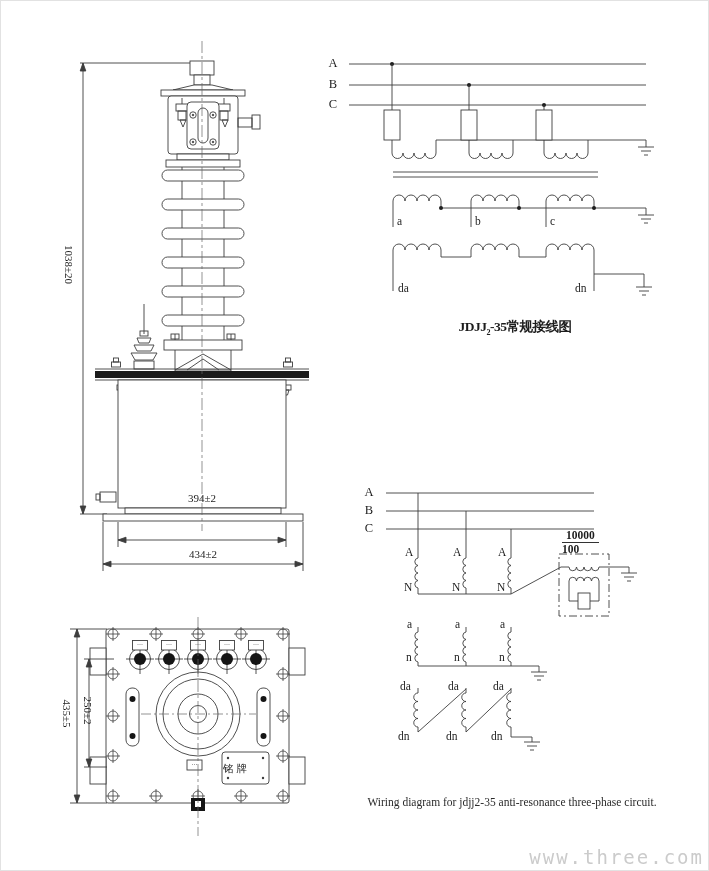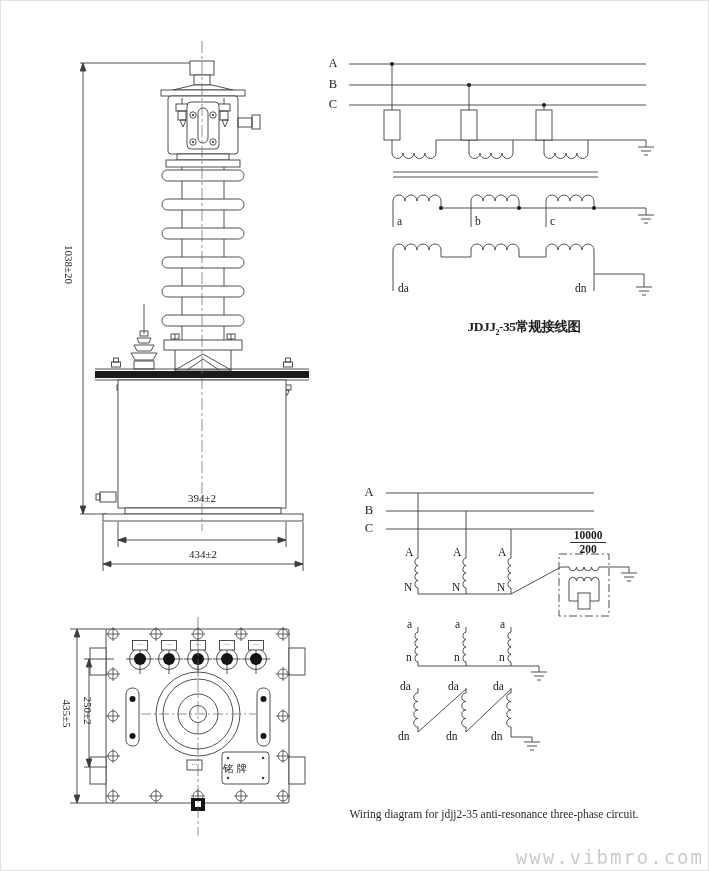--- a/index.html
+++ b/index.html
@@ -7,21 +7,21 @@
   svg{position:absolute;left:0;top:0;}
   .lbl{position:absolute;font-family:"Liberation Serif",serif;color:#1d1d1d;white-space:nowrap;font-size:11px;line-height:1;}
   .c{text-align:center;}
   .rot{transform:rotate(90deg);}
   .phase{font-size:12.5px;}
   .coil-lbl{font-size:11.5px;}
   .title-cn{font-size:13.5px;font-weight:700;letter-spacing:-0.5px;}
   .title-en{font-size:11.5px;color:#2a2a2a;}
   sub{font-size:.6em;}
   .tmark{position:absolute;font-size:6px;line-height:9px;text-align:center;color:#111;letter-spacing:0;}
-  .ratio{position:absolute;text-align:center;font-size:11.5px;font-weight:700;color:#1d1d1d;line-height:1.15;}
+  .ratio{position:absolute;text-align:left;font-size:11.5px;font-weight:700;color:#1d1d1d;line-height:1.15;}
   .ratio .num{display:inline-block;border-bottom:1.2px solid #333;padding:0 4px;}
   #watermark{position:absolute;right:4px;bottom:2px;font-family:"DejaVu Sans Mono",monospace;font-size:19px;letter-spacing:2px;color:#cbcbcb;}
   #nameplate-text{position:absolute;left:222px;top:752px;width:46px;height:31px;line-height:31px;font-size:10.5px;letter-spacing:3px;color:#222;}
 </style>
 </head>
 <body>
 
 <div id="page">
 
 <svg width="709" height="871" viewBox="0 0 709 871" fill="none" stroke="#3d3d3d" stroke-width="0.9">
@@ -392,21 +392,21 @@
 <span class="tmark" style="left:187px;top:760px;width:13px;">···</span>
 
 <div class="lbl phase c" style="left:324px;top:56px;width:16px;">A</div>
 <div class="lbl phase c" style="left:324px;top:77px;width:16px;">B</div>
 <div class="lbl phase c" style="left:324px;top:97px;width:16px;">C</div>
 <div class="lbl coil-lbl" style="left:396px;top:215px;">a</div>
 <div class="lbl coil-lbl" style="left:474px;top:215px;">b</div>
 <div class="lbl coil-lbl" style="left:549px;top:215px;">c</div>
 <div class="lbl coil-lbl" style="left:397px;top:282px;">da</div>
 <div class="lbl coil-lbl" style="left:574px;top:282px;">dn</div>
-<div class="lbl title-cn c" style="left:403px;top:319px;width:240px;"><span>JDJJ</span><sub>2</sub><span>-35常规接线图</span></div>
+<div class="lbl title-cn c" style="left:394px;top:319px;width:240px;"><span>JDJJ</span><sub>2</sub><span>-35常规接线图</span></div>
 
 <div class="lbl phase c" style="left:360px;top:485px;width:16px;">A</div>
 <div class="lbl phase c" style="left:360px;top:503px;width:16px;">B</div>
 <div class="lbl phase c" style="left:360px;top:521px;width:16px;">C</div>
 
 <div class="lbl coil-lbl" style="left:404px;top:546px;">A</div>
 <div class="lbl coil-lbl" style="left:452px;top:546px;">A</div>
 <div class="lbl coil-lbl" style="left:497px;top:546px;">A</div>
 <div class="lbl coil-lbl" style="left:403px;top:581px;">N</div>
 <div class="lbl coil-lbl" style="left:451px;top:581px;">N</div>
@@ -421,20 +421,20 @@
 
 <div class="lbl coil-lbl" style="left:399px;top:680px;">da</div>
 <div class="lbl coil-lbl" style="left:447px;top:680px;">da</div>
 <div class="lbl coil-lbl" style="left:492px;top:680px;">da</div>
 <div class="lbl coil-lbl" style="left:397px;top:730px;">dn</div>
 <div class="lbl coil-lbl" style="left:445px;top:730px;">dn</div>
 <div class="lbl coil-lbl" style="left:490px;top:730px;">dn</div>
 
 <div class="ratio" style="left:561px;top:528px;width:52px;">
   <span class="num">10000</span>
-  <div>200</div>
+  <div>100</div>
 </div>
 
-<div class="lbl title-en c" style="left:313px;top:796px;width:360px;margin-top:12px;">Wiring diagram for jdjj2-35 anti-resonance three-phase circuit.</div>
-
-<div id="watermark">www.vibmro.com</div>
+<div class="lbl title-en c" style="left:331px;top:796px;width:360px;">Wiring diagram for jdjj2-35 anti-resonance three-phase circuit.</div>
+
+<div id="watermark">www.three.com</div>
 
 </div>
 
 </body></html>

